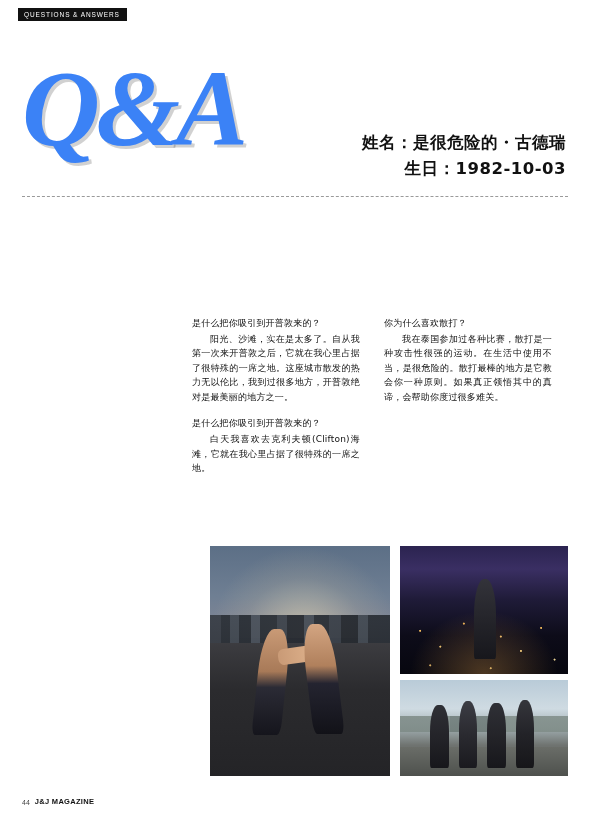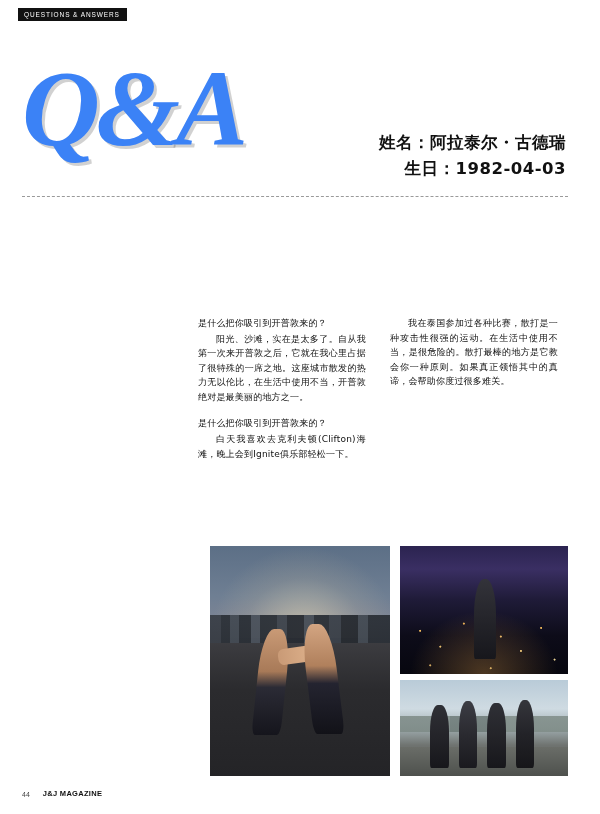--- a/index.html
+++ b/index.html
@@ -68,21 +68,21 @@
     top: 196px;
     left: 22px;
     width: 546px;
     border-top: 1px dashed #9a9a9a;
   }
 
   
   .columns {
     position: absolute;
     top: 316px;
-    left: 198px;
+    left: 192px;
     width: 360px;
     display: flex;
     gap: 24px;
   }
   .col {
     width: 168px;
   }
   .q {
     font-family: "DejaVu Sans", sans-serif;
     font-size: 9px;
@@ -208,24 +208,24 @@
   }
   .person.p1 { left: 18%; }
   .person.p2 { left: 35%; height: 70%; background: linear-gradient(to bottom, #3c3d44 0%, #2a2a30 50%, #1a1a1f 100%); }
   .person.p3 { left: 52%; height: 68%; }
   .person.p4 { left: 69%; height: 71%; background: linear-gradient(to bottom, #35363c 0%, #232328 50%, #161619 100%); }
 
   
   .footer {
     position: absolute;
     left: 22px;
-    bottom: 16px;
+    bottom: 8px;
     display: flex;
     align-items: flex-end;
-    gap: 13px;
+    gap: 5px;
   }
   .footer .page-num {
     font-family: "Liberation Sans", sans-serif;
     font-size: 7px;
     color: #444;
   }
   .footer .mag-name {
     font-family: "Liberation Sans", sans-serif;
     font-size: 7.5px;
     font-weight: bold;
@@ -234,34 +234,35 @@
   }
 </style>
 </head>
 <body>
 
 <div class="running-head">QUESTIONS &amp; ANSWERS</div>
 
 <div class="qa-title">Q&amp;A</div>
 
 <div class="name-block">
-  <div class="line">姓名：阿拉泰尔・古德瑞</div>
-  <div class="line">生日：1982-04-03</div>
+  <div class="line">姓名：是很危险的・古德瑞</div>
+  <div class="line">生日：1982-10-03</div>
 </div>
 
 <div class="dashed-rule"></div>
 
 <div class="columns">
   <div class="col">
     <p class="q">是什么把你吸引到开普敦来的？</p>
-    <p class="a">阳光、沙滩，实在是太多了。自从我第一次来开普敦之后，它就在我心里占据了很特殊的一席之地。这座城市散发的热力无以伦比，在生活中使用不当，开普敦绝对是最美丽的地方之一。</p>
+    <p class="a">阳光、沙滩，实在是太多了。自从我第一次来开普敦之后，它就在我心里占据了很特殊的一席之地。这座城市散发的热力无以伦比，我到过很多地方，开普敦绝对是最美丽的地方之一。</p>
     <p class="q">是什么把你吸引到开普敦来的？</p>
-    <p class="a">白天我喜欢去克利夫顿(Clifton)海滩，晚上会到Ignite俱乐部轻松一下。</p>
+    <p class="a">白天我喜欢去克利夫顿(Clifton)海滩，它就在我心里占据了很特殊的一席之地。</p>
   </div>
   <div class="col">
+    <p class="q">你为什么喜欢散打？</p>
     <p class="a">我在泰国参加过各种比赛，散打是一种攻击性很强的运动。在生活中使用不当，是很危险的。散打最棒的地方是它教会你一种原则。如果真正领悟其中的真谛，会帮助你度过很多难关。</p>
   </div>
 </div>
 
 <div class="photo photo-fight">
   <div class="fight-sky-glow"></div>
   <div class="fight-skyline"></div>
   <div class="fight-ground"></div>
   <div class="fighter-a"></div>
   <div class="fight-leg"></div>

